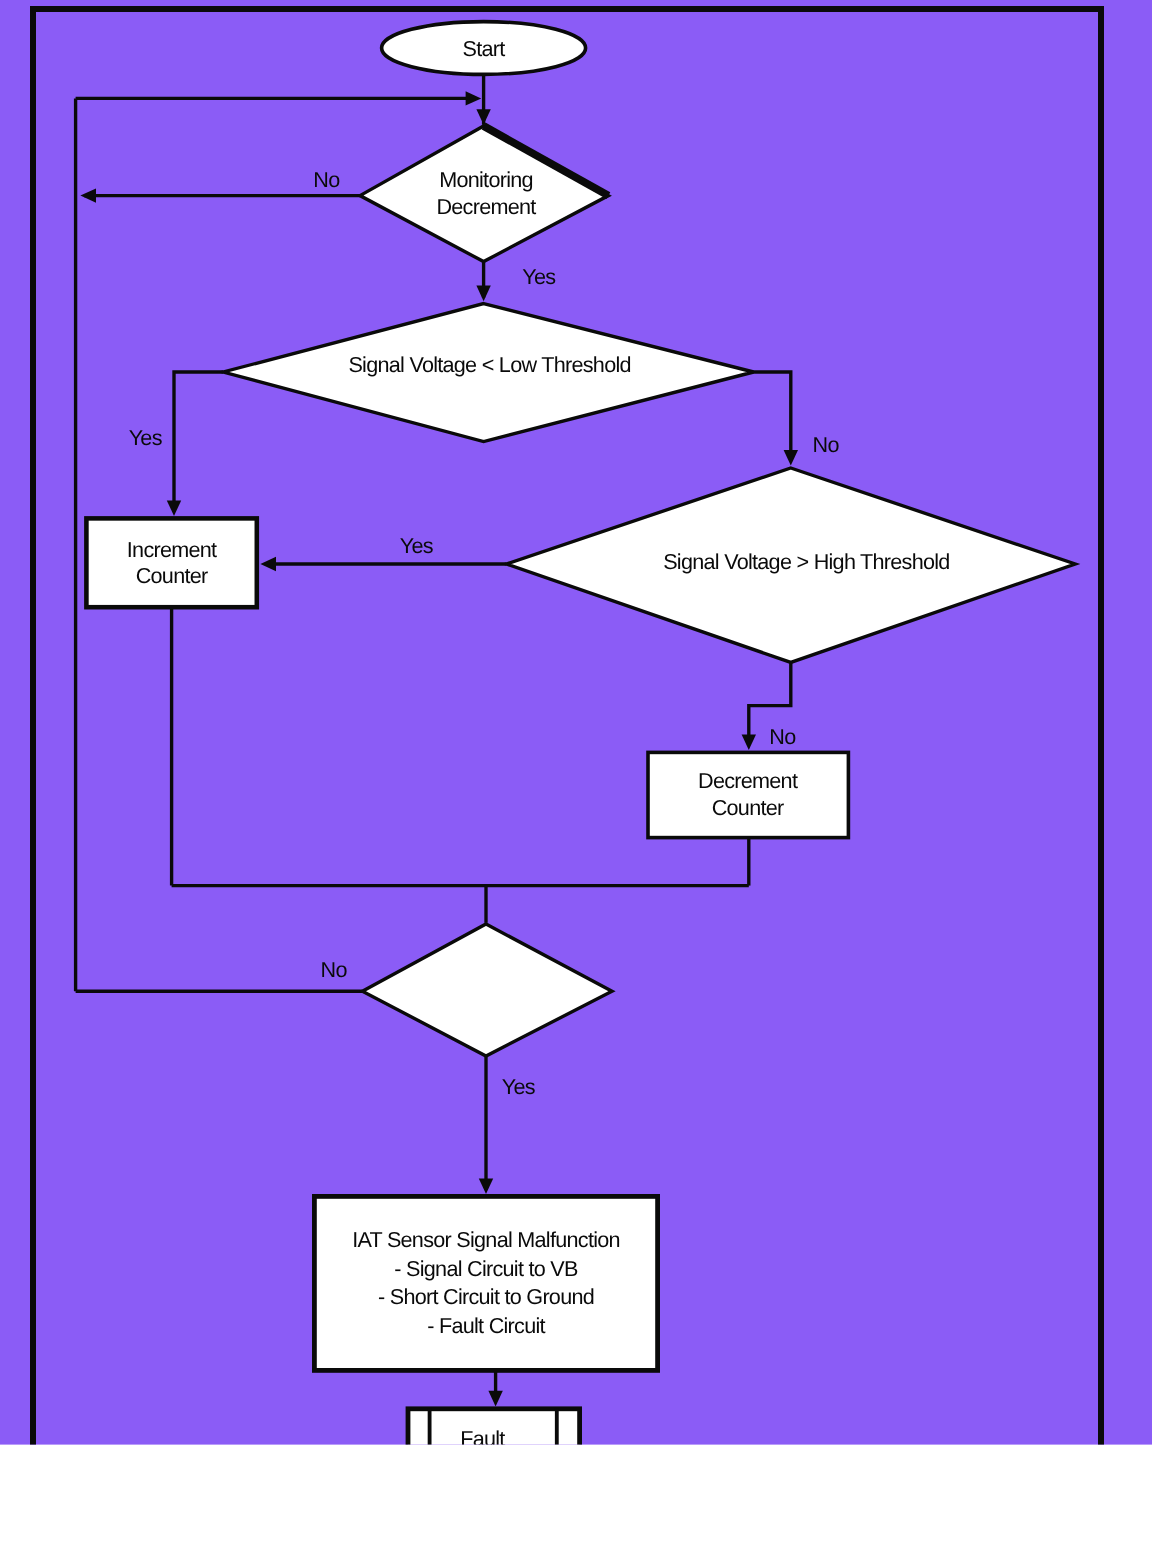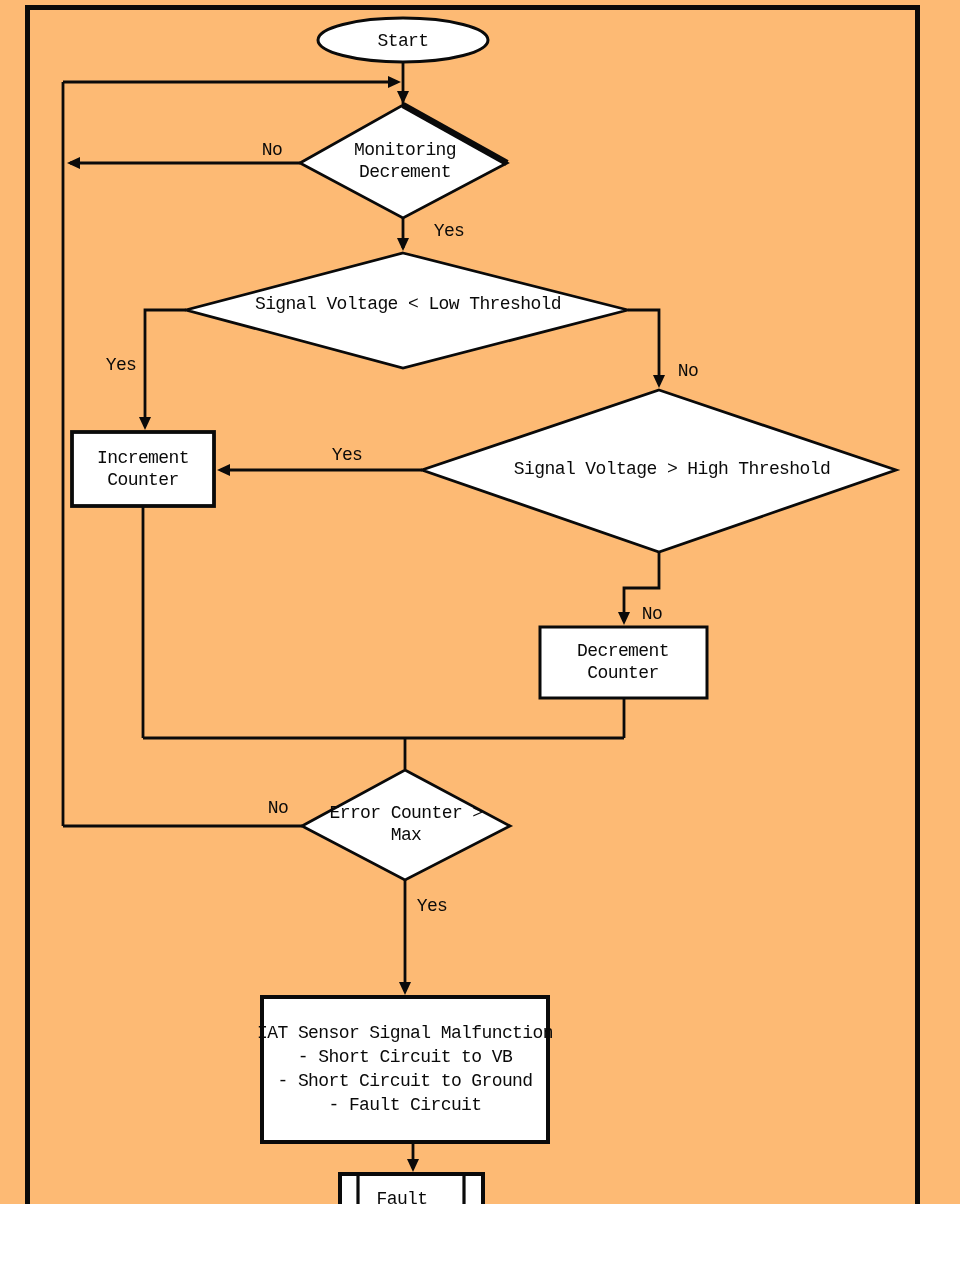--- a/index.html
+++ b/index.html
@@ -1,20 +1,20 @@
 <!DOCTYPE html>
 <html><head>
 <meta charset="utf-8">
 <style>
   html,body{margin:0;padding:0;background:#ffffff;}
   .stage{
     position:relative;
     width:960px;height:1204px;
-    background:#fdba74;
-    font-family:Liberation Mono, monospace;
+    background:#8b5cf6;
+    font-family:Liberation Sans, sans-serif;
     color:#0a0a0a;
     overflow:hidden;
   }
   .stage svg{position:absolute;left:0;top:0;}
   .lbl{
     position:absolute;
     transform:translate(-50%,-50%);
     text-align:center;
     font-size:18px;
     line-height:22px;
@@ -99,28 +99,24 @@
   <div class="lbl" style="left:143px;top:469px;">
     <div>Increment</div>
     <div>Counter</div>
   </div>
 
   <div class="lbl" style="left:623px;top:662px;">
     <div>Decrement</div>
     <div>Counter</div>
   </div>
 
-  <div class="lbl" style="left:406px;top:824px;">
-    <div>Error Counter &gt;</div>
-    <div>Max</div>
-  </div>
 
   <div class="lbl" style="left:405px;top:1069px;line-height:24px;">
     <div>IAT Sensor Signal Malfunction</div>
-    <div>- Short Circuit to VB</div>
+    <div>- Signal Circuit to VB</div>
     <div>- Short Circuit to Ground</div>
     <div>- Fault Circuit</div>
   </div>
 
   <div class="lbl" style="left:402px;top:1210px;">
     <div>Fault</div>
     <div>Processing</div>
   </div>
 
   <div class="lbl" style="left:272px;top:150px;">No</div>

